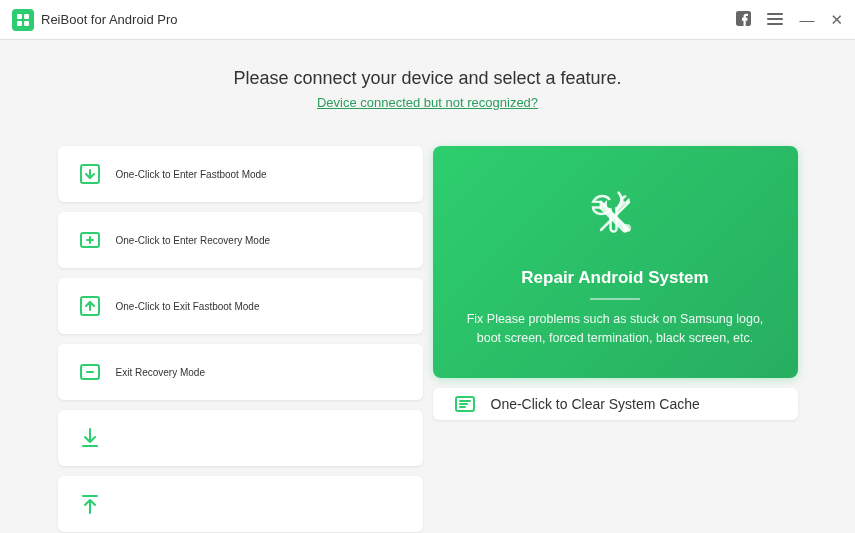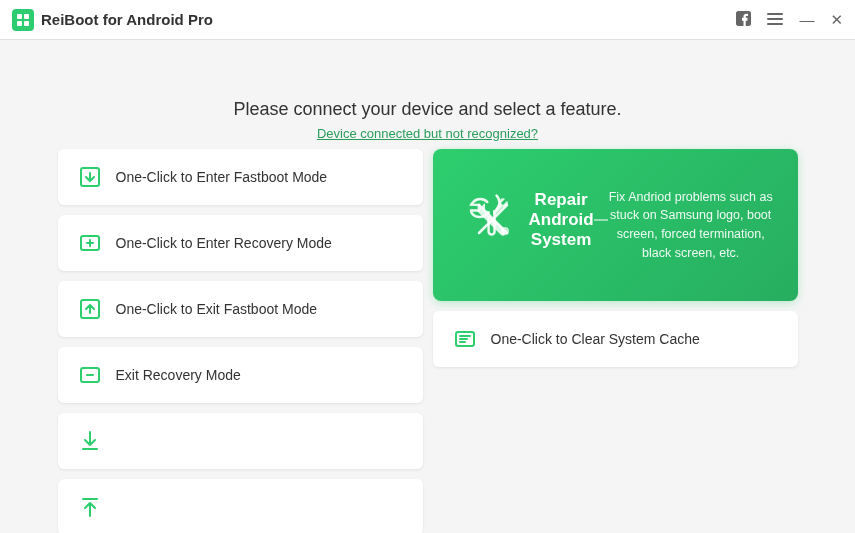--- a/index.html
+++ b/index.html
@@ -34,23 +34,23 @@
       background: #2ecc71;
       border-radius: 4px;
       display: flex;
       align-items: center;
       justify-content: center;
       color: white;
       font-weight: bold;
       font-size: 12px;
     }
     .title-bar-text {
-      font-size: 15px;
+      font-size: 13px;
       color: #333;
-      font-weight: 700;
+      font-weight: 400;
     }
     .title-bar-controls {
       margin-left: auto;
       display: flex;
       align-items: center;
       gap: 16px;
     }
     .title-bar-icon {
       color: #666;
       font-size: 15px;
@@ -66,50 +66,49 @@
       align-items: center;
       padding: 28px 50px 20px 50px;
     }
 
     .headline {
       font-size: 18px;
       color: #333;
       font-weight: 500;
       margin-bottom: 6px;
       text-align: center;
-      margin-top: 31px;
     }
 
     .subtext {
       font-size: 13px;
       color: #2a9d5c;
       text-decoration: underline;
       cursor: pointer;
-      margin-bottom: 8px;
+      margin-bottom: 36px;
     }
 
     
     .grid {
       display: grid;
       grid-template-columns: 1fr 1fr;
       gap: 10px;
       width: 100%;
       max-width: 740px;
     }
 
     .feature-btn {
       background: #fff;
       border: none;
       border-radius: 6px;
       padding: 14px 18px;
       display: flex;
       align-items: center;
       gap: 12px;
       cursor: pointer;
-      font-size: 14px;
+      font-size: 10px;
       color: #333;
       text-align: left;
       box-shadow: 0 1px 3px rgba(0,0,0,0.08);
       transition: background 0.15s;
     }
 
     .feature-icon {
       width: 28px;
       height: 28px;
       flex-shrink: 0;
@@ -121,21 +120,21 @@
       width: 24px;
       height: 24px;
     }
 
     
     .repair-card {
       background: linear-gradient(135deg, #2dce6e, #27ae60);
       border-radius: 8px;
       grid-row: span 4;
       display: flex;
-      flex-direction: row;
+      flex-direction: column;
       align-items: center;
       justify-content: center;
       padding: 30px 24px;
       cursor: pointer;
       box-shadow: 0 2px 8px rgba(46,204,113,0.3);
     }
     .repair-card-icon {
       width: 80px;
       height: 80px;
       display: flex;
@@ -161,21 +160,21 @@
       font-size: 12.5px;
       text-align: center;
       line-height: 1.5;
     }
 
     
     .clear-cache-btn {
       background: #fff;
       border: none;
       border-radius: 6px;
-      padding: 14px 18px;
+      padding: 2px 18px;
       display: flex;
       align-items: center;
       gap: 12px;
       cursor: pointer;
       font-size: 14px;
       color: #333;
       text-align: left;
       box-shadow: 0 1px 3px rgba(0,0,0,0.08);
     }
   </style>
@@ -292,21 +291,21 @@
             <line x1="22" y1="22" x2="50" y2="50" stroke="rgba(255,255,255,0.9)" stroke-width="2.5" stroke-linecap="round"></line>
             <line x1="50" y1="22" x2="22" y2="50" stroke="rgba(255,255,255,0.9)" stroke-width="2.5" stroke-linecap="round"></line>
 
             <path d="M28 20 L20 28 L24 32 L44 52 C45.1 53.1 46.9 53.1 48 52 C49.1 50.9 49.1 49.1 48 48 L28 28 Z" fill="rgba(255,255,255,0.85)"></path>
             <circle cx="48" cy="48" r="4" fill="rgba(255,255,255,0.7)"></circle>
             <path d="M42 20 C42 16 46 14 48 16 L44 20 L46 22 L50 18 C52 20 50 24 46 24 L38 32 L36 30 Z" fill="rgba(255,255,255,0.85)"></path>
           </svg>
         </div>
         <div class="repair-card-title">Repair Android System</div>
         <div class="repair-card-divider"></div>
-        <div class="repair-card-desc">Fix Andriod problems such as stuck on Samsung logo, boot screen, forced termination, black screen, etc.</div>
+        <div class="repair-card-desc">Fix Please problems such as stuck on Samsung logo, boot screen, forced termination, black screen, etc.</div>
       </div>
 
       <button class="clear-cache-btn">
         <span class="feature-icon">
           <svg viewBox="0 0 24 24" fill="none" stroke="#2dce6e" stroke-width="2">
             <rect x="3" y="5" width="18" height="14" rx="2" fill="none" stroke="#2dce6e"></rect>
             <path d="M7 9h10M7 12h7M7 15h5" stroke="#2dce6e" stroke-linecap="round"></path>
           </svg>
         </span>
         <span>One-Click to Clear System Cache</span>

